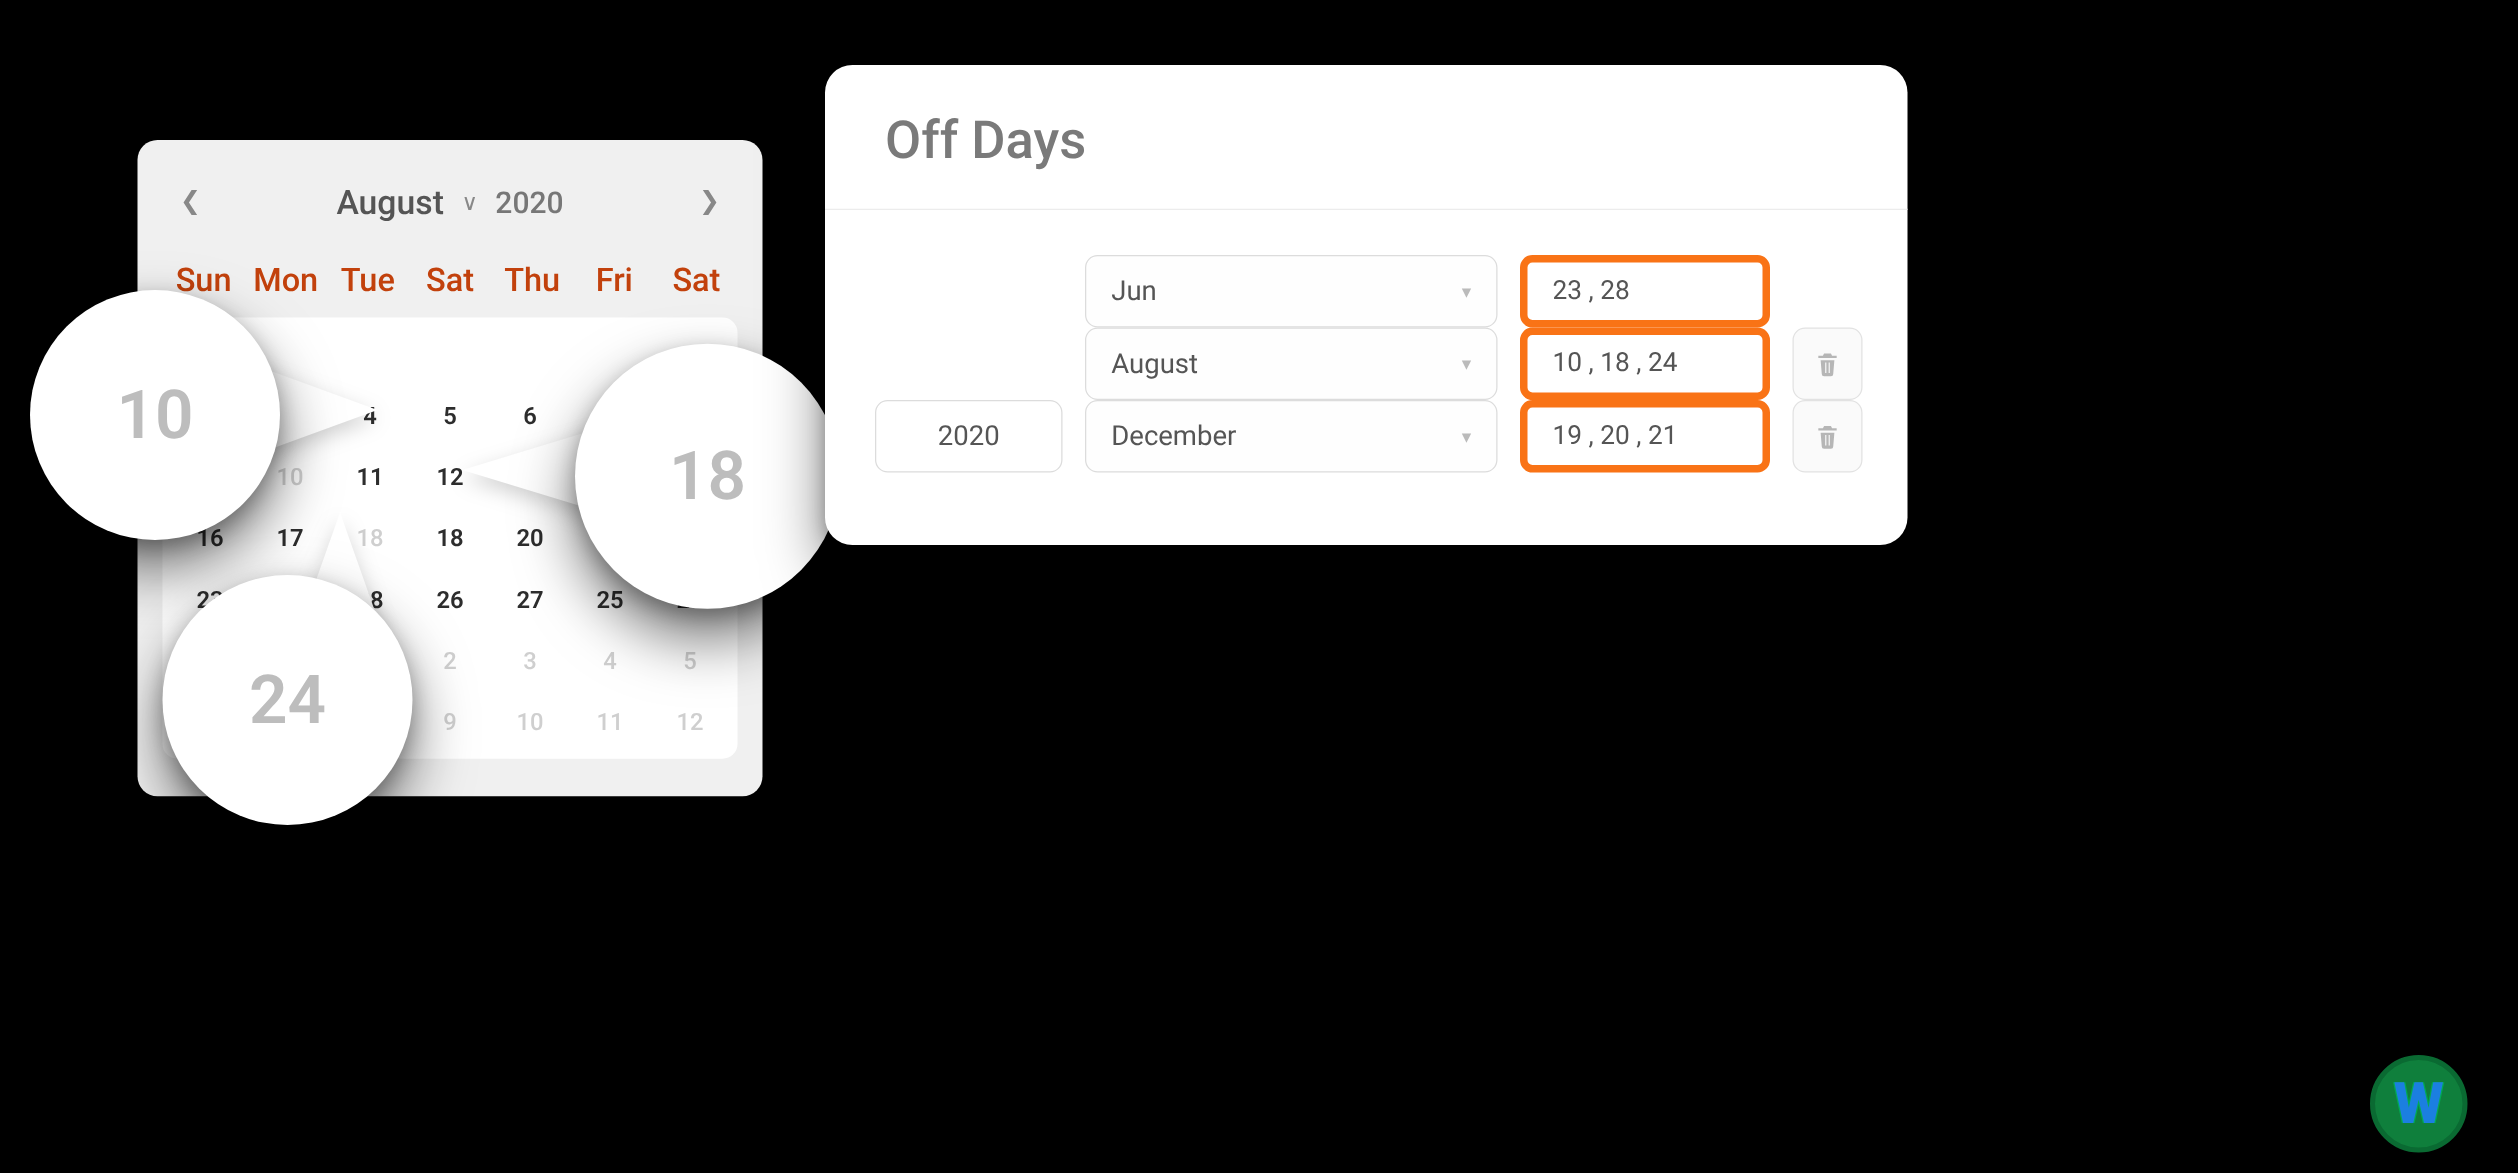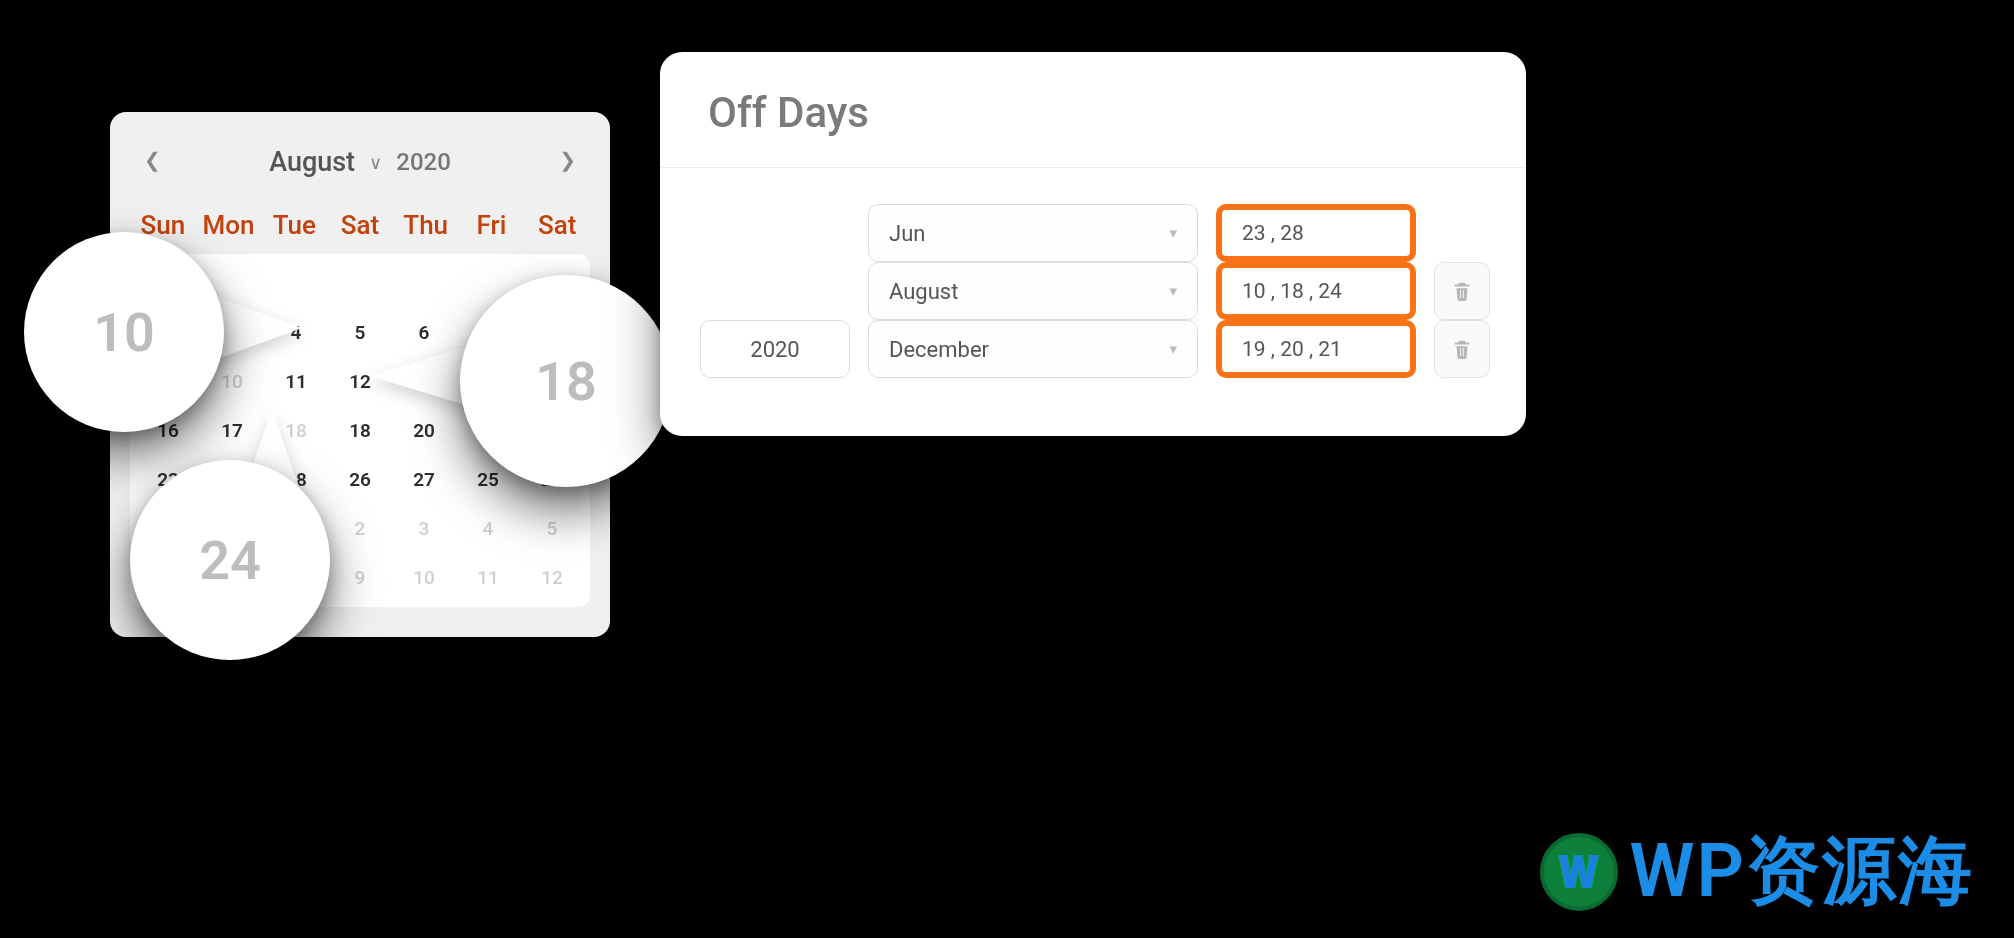--- a/index.html
+++ b/index.html
@@ -285,14 +285,13 @@
           </div>
         </div>
       </div>
     </div>
 </div>
 
 <div class="watermark">
   <div class="wp-logo">
       <span>W</span>
     </div>
-  <div class="txt">WP资源海</div>
 </div>
 
 </body></html>

